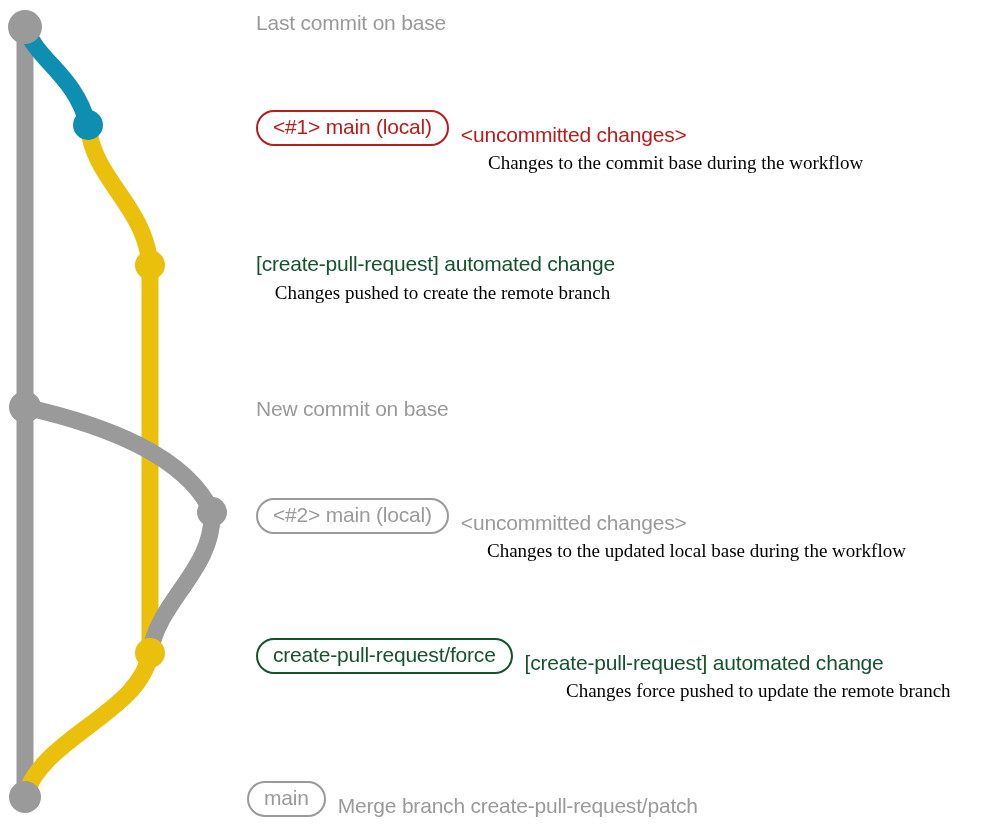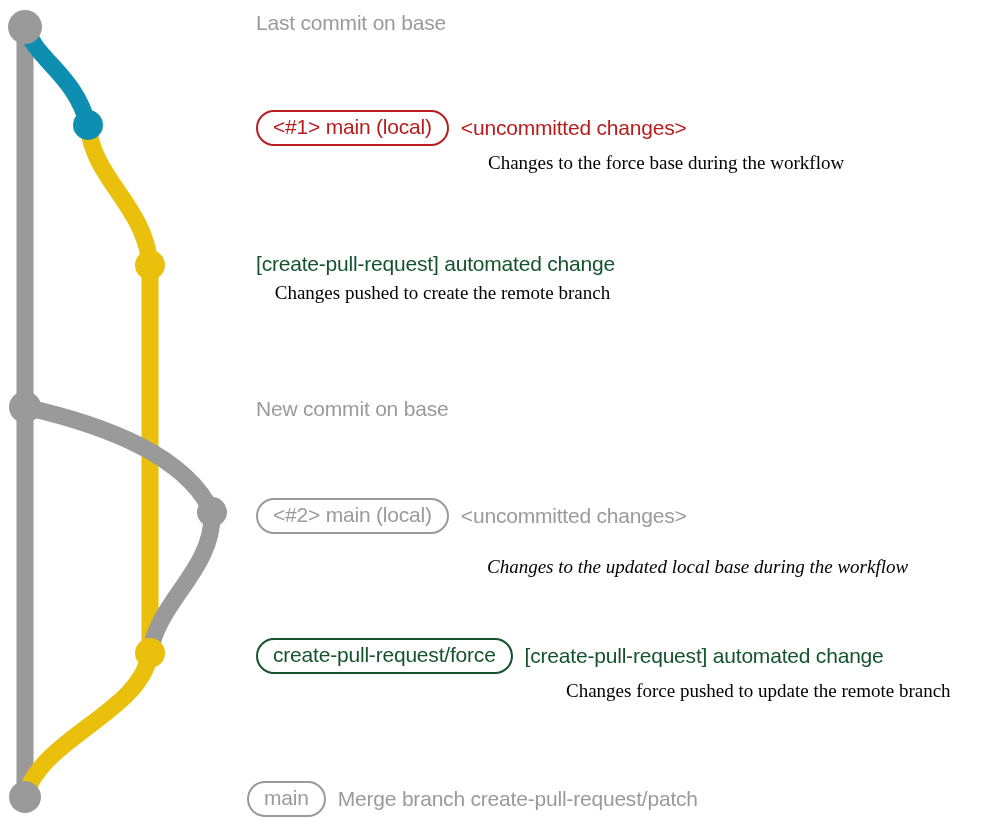--- a/index.html
+++ b/index.html
@@ -32,21 +32,21 @@
     height: 827px;
   }
 
   
   .commit-row {
     position: absolute;
     display: block;
   }
   .commit-head {
     display: flex;
-    align-items: center;
+    align-items: flex-end;
     white-space: nowrap;
   }
 
   
   .ref-pill {
     display: inline-block;
     border: 2px solid currentColor;
     border-radius: 999px;
     padding: 4px 15px 6px 15px;
     font-size: 21px;
@@ -112,42 +112,42 @@
     <div class="commit-head">
       <span class="subject c-gray">Last commit on base</span>
     </div>
   </div>
 
   <div class="commit-row" style="left:256px; top:110px;">
     <div class="commit-head">
       <span class="ref-pill c-blue">&lt;#1&gt; main (local)</span>
       <span class="subject c-blue">&lt;uncommitted changes&gt;</span>
     </div>
-    <span class="desc" style="margin-left:232px; margin-top:6px;">Changes to the force base during the workflow</span>
+    <span class="desc" style="margin-left:232px; margin-top:6px;">Changes to the commit base during the workflow</span>
   </div>
 
   <div class="commit-row" style="left:256px; top:253px;">
     <div class="commit-head">
       <span class="subject c-yellow">[create-pull-request] automated change</span>
     </div>
     <span class="desc" style="margin-left:14px; margin-top:7px;text-align:center;">Changes pushed to create the remote branch</span>
   </div>
 
   <div class="commit-row" style="left:256px; top:398px;">
     <div class="commit-head">
       <span class="subject c-gray">New commit on base</span>
     </div>
   </div>
 
   <div class="commit-row" style="left:256px; top:498px;">
     <div class="commit-head">
       <span class="ref-pill c-gray">&lt;#2&gt; main (local)</span>
       <span class="subject c-gray">&lt;uncommitted changes&gt;</span>
     </div>
-    <span class="desc" style="margin-left:231px; margin-top:22px;font-style:italic;">Changes to the updated local base during the workflow</span>
+    <span class="desc" style="margin-left:231px; margin-top:6px;">Changes to the updated local base during the workflow</span>
   </div>
 
   <div class="commit-row" style="left:256px; top:638px;">
     <div class="commit-head">
       <span class="ref-pill c-yellow">create-pull-request/force</span>
       <span class="subject c-yellow">[create-pull-request] automated change</span>
     </div>
     <span class="desc" style="margin-left:310px; margin-top:6px;">Changes force pushed to update the remote branch</span>
   </div>
 

